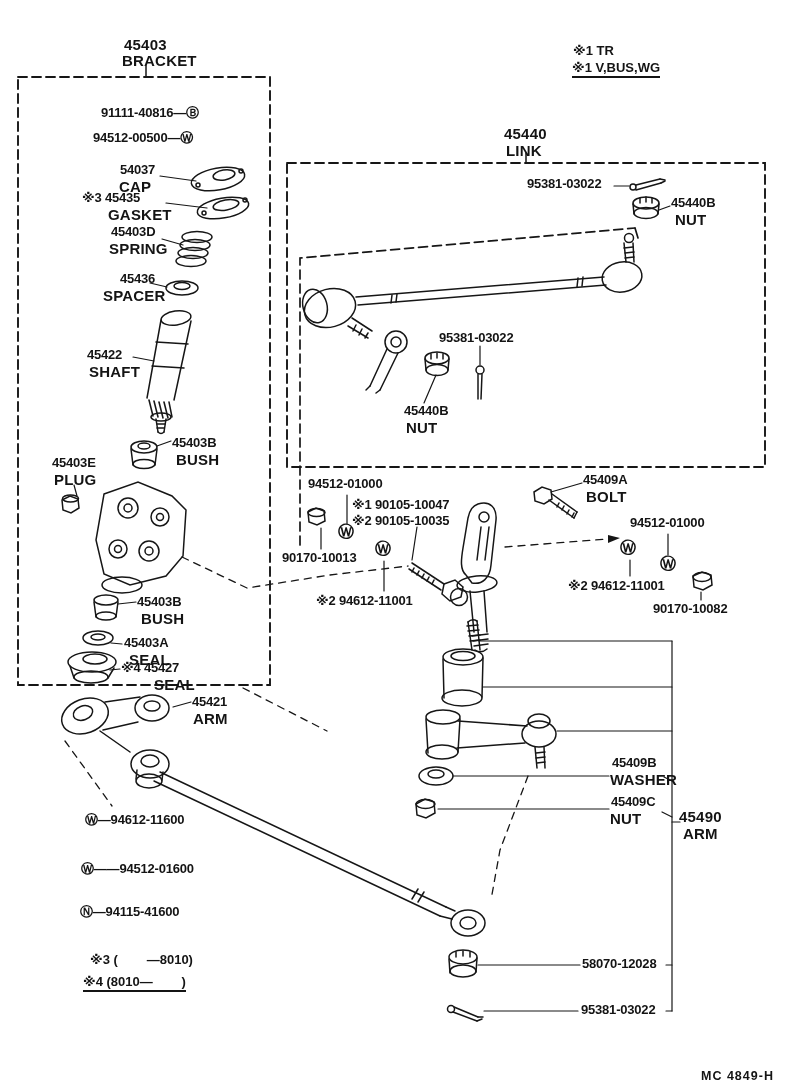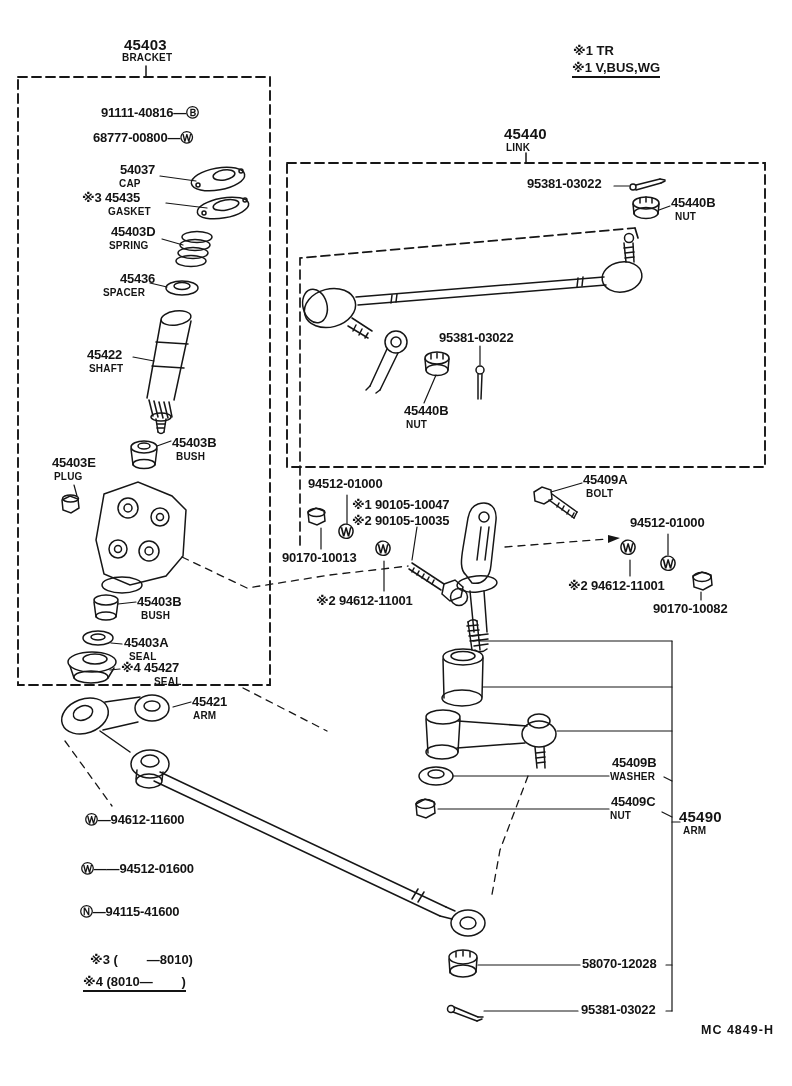--- a/index.html
+++ b/index.html
@@ -2,25 +2,25 @@
 <html><head>
 <meta charset="utf-8">
 <style>
   html,body{margin:0;padding:0;background:#e8e8e8;}
   #page{position:relative;width:792px;height:1086px;background:#ffffff;overflow:hidden;
         font-family:"Liberation Sans","DejaVu Sans",sans-serif;color:#141414;}
   #art{position:absolute;left:0;top:0;}
   .lb{position:absolute;white-space:pre;font-weight:bold;line-height:1;color:#141414;}
   .t{font-size:15px;letter-spacing:0.2px;}
   .n{font-size:13px;letter-spacing:-0.2px;}
-  .c{font-size:10px;letter-spacing:0.2px;}
+  .c{font-size:15px;letter-spacing:0.2px;}
   .note{font-size:13px;}
   .sym{font-size:16px;}
   .u{border-bottom:2px solid #141414;padding-bottom:2px;}
-  .mc{font-size:12.5px;letter-spacing:1px;}
+  .mc{font-size:12.5px;letter-spacing:1px;margin-top:46px;}
 </style>
 </head>
 <body>
 
 <div id="page">
 
 <svg id="art" width="792" height="1086" viewBox="0 0 792 1086">
   <g stroke="#161616" fill="none" stroke-width="1.5" stroke-linecap="round">
 
     <rect x="18" y="77" width="252" height="608" stroke-dasharray="9 5" stroke-width="1.9"></rect>
@@ -306,21 +306,21 @@
     <line x1="454" y1="1007" x2="478" y2="1017"></line>
         <line x1="453" y1="1012" x2="477" y2="1021"></line>
     <line x1="478" y1="1017" x2="483" y2="1017"></line>
         <line x1="477" y1="1021" x2="482" y2="1019"></line>
   </g>
 </svg>
 
   <div class="lb t" style="left:124px;top:37px">45403</div>
   <div class="lb c" style="left:122px;top:53px">BRACKET</div>
   <div class="lb n" style="left:101px;top:106px">91111-40816—Ⓑ</div>
-  <div class="lb n" style="left:93px;top:131px">68777-00800—Ⓦ</div>
+  <div class="lb n" style="left:93px;top:131px">94512-00500—Ⓦ</div>
   <div class="lb n" style="left:120px;top:163px">54037</div>
   <div class="lb c" style="left:119px;top:179px">CAP</div>
   <div class="lb n" style="left:82px;top:191px">※3 45435</div>
   <div class="lb c" style="left:108px;top:207px">GASKET</div>
   <div class="lb n" style="left:111px;top:225px">45403D</div>
   <div class="lb c" style="left:109px;top:241px">SPRING</div>
   <div class="lb n" style="left:120px;top:272px">45436</div>
   <div class="lb c" style="left:103px;top:288px">SPACER</div>
   <div class="lb n" style="left:87px;top:348px">45422</div>
   <div class="lb c" style="left:89px;top:364px">SHAFT</div>

